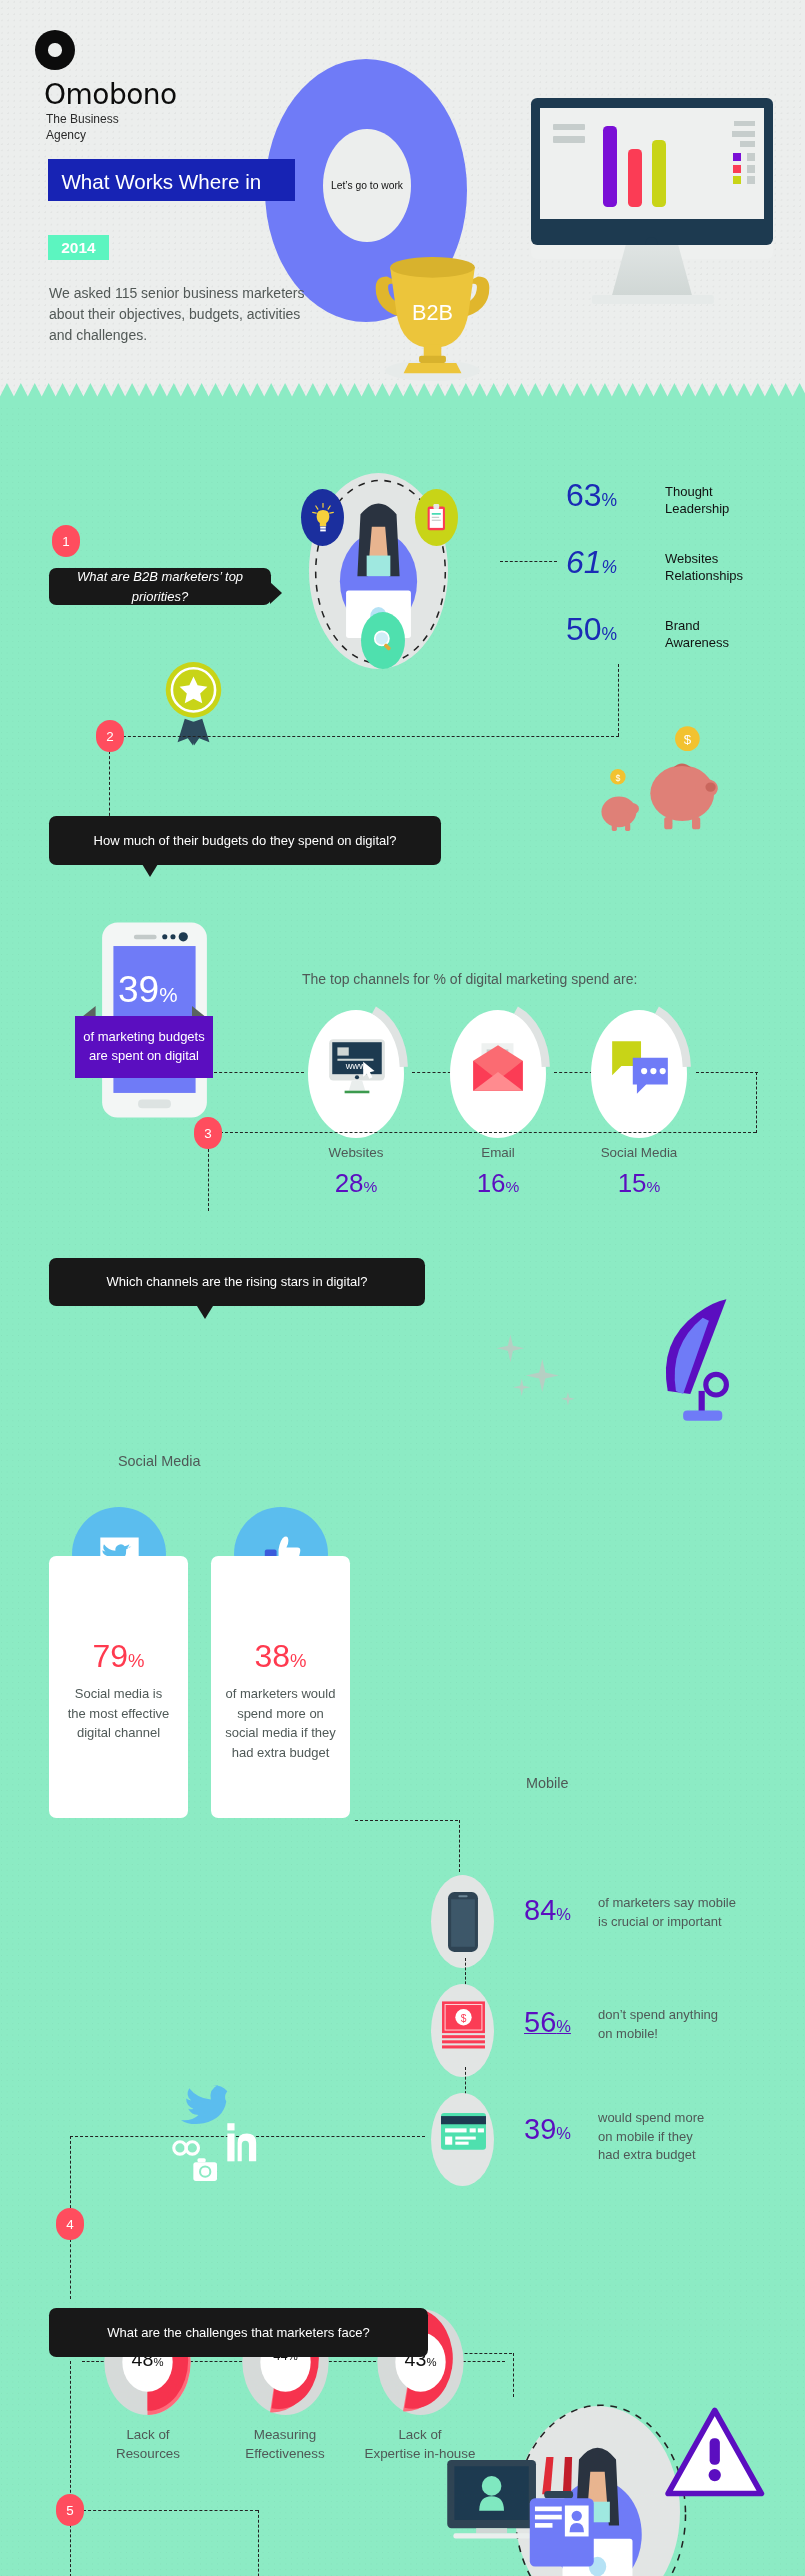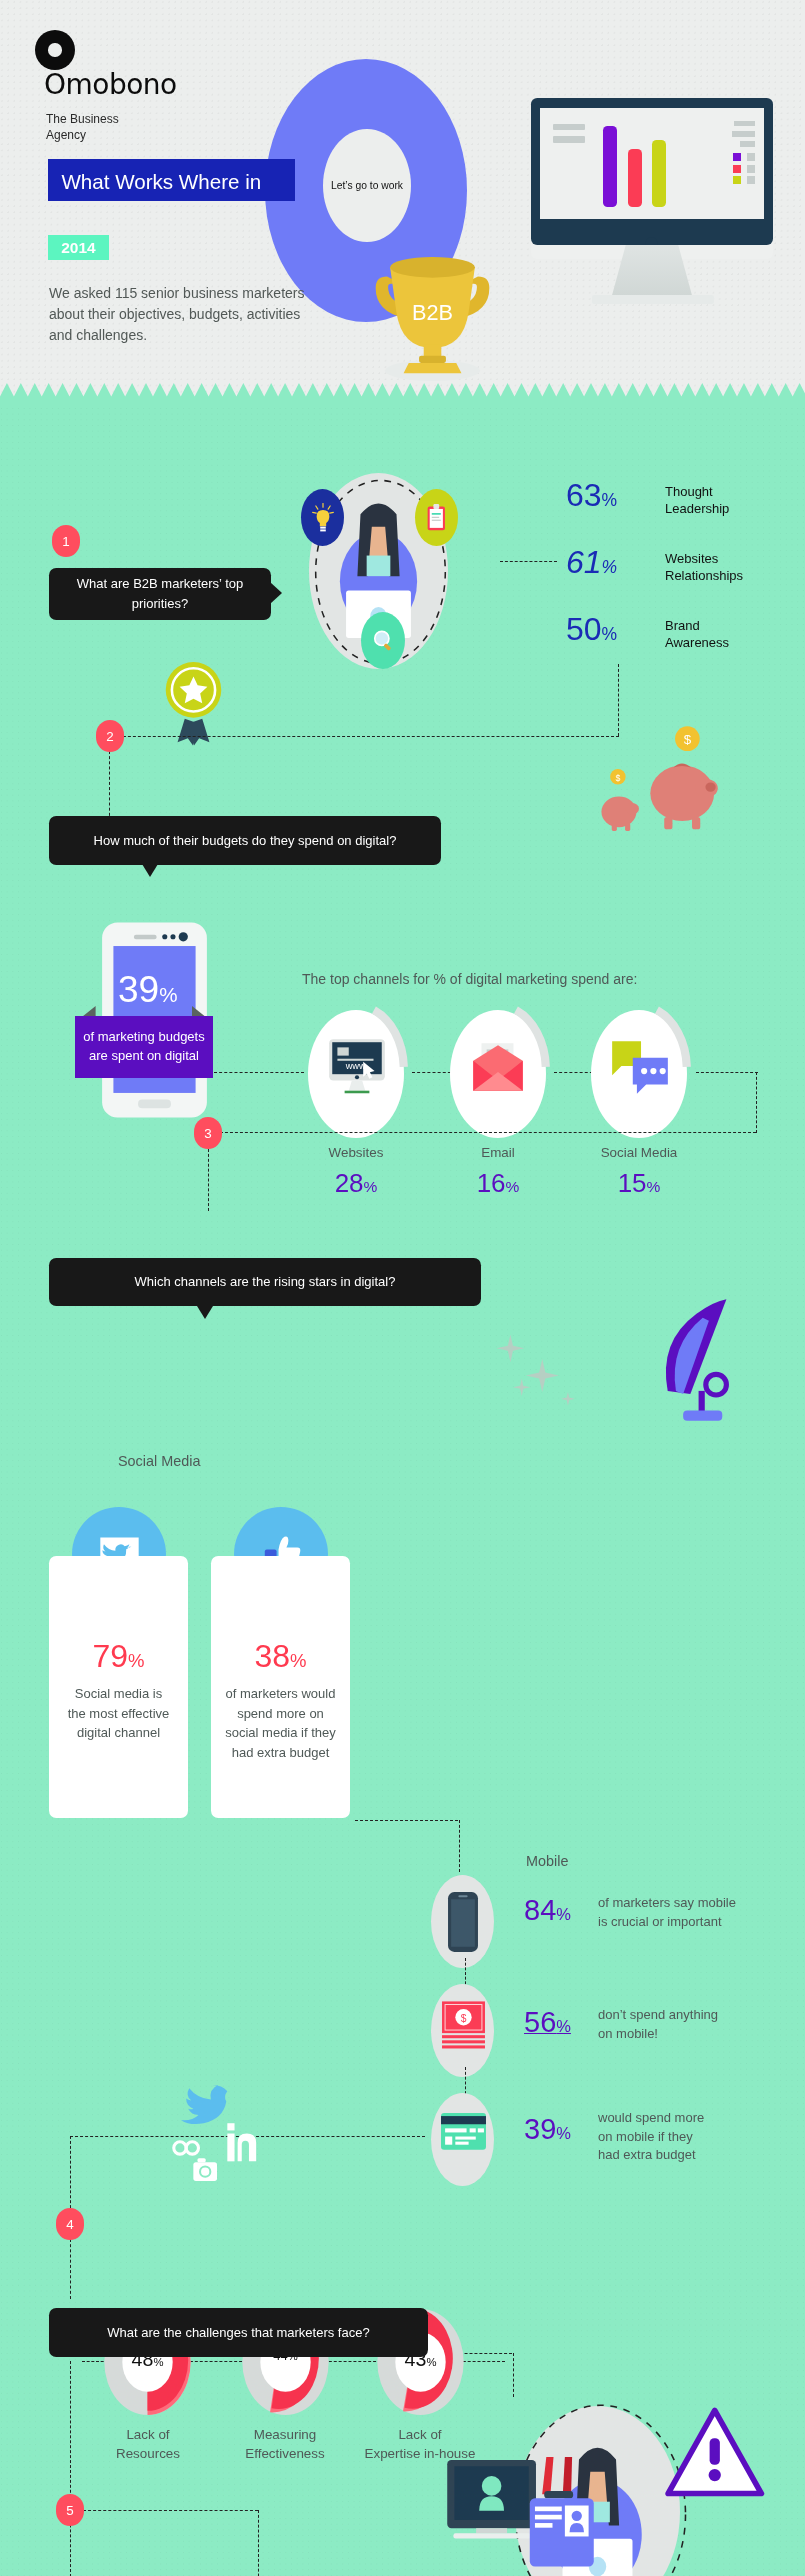--- a/index.html
+++ b/index.html
@@ -24,21 +24,21 @@
 
   .logo-mark {
     position:absolute; left:35px; top:30px; width:40px; height:40px;
     border-radius:50%; background:#0c0c0c;
   }
   .logo-mark::after {
     content:''; position:absolute; left:13.4px; top:13.4px; width:13.4px; height:13.4px;
     border-radius:50%; background:#eceeed;
   }
   .logo-word {
-    position:absolute; left:44px; top:68px;
+    position:absolute; left:44px; top:78px;
     font-size:28px; letter-spacing:-0.5px; color:#0c0c0c; font-weight:400;
     font-family:"DejaVu Sans", sans-serif;
   }
   .logo-sub {
     position:absolute; left:46px; top:112px; width:93px;
     font-size:12px; line-height:15.5px; color:#2a2a2a; font-weight:400;
   }
   .title-box {
     position:absolute; left:48px; top:159px; width:247px;
     background:#1723b4; padding:7.2px 11.3px 4.1px 13.4px;
@@ -205,21 +205,21 @@
     <svg class="zig-svg" viewBox="0 0 1563 46" preserveAspectRatio="none">
       <path id="zigpath" fill="#8CEBC4" d="M0,46 L0,26 L13.5,0 L27,26 L40.5,0 L54,26 L67.5,0 L81,26 L94.5,0 L108,26 L121.5,0 L135,26 L148.5,0 L162,26 L175.5,0 L189,26 L202.5,0 L216,26 L229.5,0 L243,26 L256.5,0 L270,26 L283.5,0 L297,26 L310.5,0 L324,26 L337.5,0 L351,26 L364.5,0 L378,26 L391.5,0 L405,26 L418.5,0 L432,26 L445.5,0 L459,26 L472.5,0 L486,26 L499.5,0 L513,26 L526.5,0 L540,26 L553.5,0 L567,26 L580.5,0 L594,26 L607.5,0 L621,26 L634.5,0 L648,26 L661.5,0 L675,26 L688.5,0 L702,26 L715.5,0 L729,26 L742.5,0 L756,26 L769.5,0 L783,26 L796.5,0 L810,26 L823.5,0 L837,26 L850.5,0 L864,26 L877.5,0 L891,26 L904.5,0 L918,26 L931.5,0 L945,26 L958.5,0 L972,26 L985.5,0 L999,26 L1012.5,0 L1026,26 L1039.5,0 L1053,26 L1066.5,0 L1080,26 L1093.5,0 L1107,26 L1120.5,0 L1134,26 L1147.5,0 L1161,26 L1174.5,0 L1188,26 L1201.5,0 L1215,26 L1228.5,0 L1242,26 L1255.5,0 L1269,26 L1282.5,0 L1296,26 L1309.5,0 L1323,26 L1336.5,0 L1350,26 L1363.5,0 L1377,26 L1390.5,0 L1404,26 L1417.5,0 L1431,26 L1444.5,0 L1458,26 L1471.5,0 L1485,26 L1498.5,0 L1512,26 L1525.5,0 L1539,26 L1552.5,0 L1566,26 L1563,46 Z"></path>
     </svg>
   </div>
 
   <div class="bodywrap">
 
     <div class="numdot" style="left:52px;top:118px;">
       <span>1</span>
     </div>
-    <div class="qbub" style="left:49px;top:161px;width:222px;height:52px;">
+    <div class="qbub" style="left:49px;top:161px;width:222px;height:37px;font-style:italic;">
       <div class="qt">What are B2B marketers’ top priorities?</div>
     </div>
     <div class="qtail-r" style="left:270px;top:175px;"></div>
 
     <div class="oval-grey" style="left:309px;top:66px;width:139px;height:196px;"></div>
     <svg style="position:absolute;left:309px;top:66px;width:139px;height:196px;" viewBox="0 0 270 380">
       <ellipse cx="135" cy="210" rx="75" ry="95" fill="#6f7bf7"></ellipse>
       <rect x="104" y="78" width="62" height="110" rx="30" fill="#e8b48f"></rect>
       <path d="M100 80 q35 -42 70 0 l6 120 h-20 l-8 -96 h-26 l-8 96 h-20 z" fill="#2a3340"></path>
       <rect x="112" y="160" width="46" height="40" fill="#9fe8e0"></rect>
@@ -403,21 +403,21 @@
       <span style="font-size:26px;">15</span><span style="font-size:15.5px;">%</span>
     </div>
 
     <div class="dash dash-v" style="left:756px;top:665px;height:61px;"></div>
     <div class="dash dash-h" style="left:215px;top:725px;width:541px;"></div>
 
     <div class="numdot" style="left:194px;top:710px;">
       <span>3</span>
     </div>
     <div class="dash dash-v" style="left:208px;top:742px;height:62px;"></div>
-    <div class="qbub" style="left:49px;top:851px;width:432px;height:48px;">
+    <div class="qbub" style="left:49px;top:851px;width:376px;height:48px;">
       <div class="qt">Which channels are the rising stars in digital?</div>
     </div>
     <div class="qtail" style="left:197px;top:899px;"></div>
 
     <svg style="position:absolute;left:644px;top:886px;width:103px;height:134px;" viewBox="0 0 200 260">
       <path d="M46 190 q-18 -96 56 -150 q34 -24 58 -28 l-70 184z" fill="#5b0ec0"></path>
       <path d="M62 190 q-14 -88 52 -142 l12 6 l-50 142z" fill="#6f7bf7"></path>
       <circle cx="140" cy="178" r="20" fill="none" stroke="#5b0ec0" stroke-width="10"></circle>
       <rect x="106" y="190" width="12" height="44" fill="#5b0ec0"></rect>
       <rect x="76" y="228" width="76" height="20" rx="8" fill="#6f7bf7"></rect>
@@ -454,21 +454,21 @@
     <div class="card" style="left:211px;top:1149px;width:139px;height:262px;">
       <div style="margin-top:82px;color:#ff3a4f;">
         <span style="font-size:32px;">38</span><span style="font-size:18.5px;">%</span>
       </div>
       <div style="margin-top:9.3px;padding:0 13.4px;text-align:center;font-size:13px;line-height:19.6px;color:#4f5957;">of marketers would spend more on social media if they had extra budget</div>
     </div>
 
     <div class="dash dash-h" style="left:355px;top:1413px;width:103px;"></div>
     <div class="dash dash-v" style="left:459px;top:1413px;height:52px;"></div>
 
-    <div class="t" style="left:526px;top:1446px;font-size:14.4px;color:#4f5957;">Mobile</div>
+    <div class="t" style="left:526px;top:1368px;font-size:14.4px;color:#4f5957;">Mobile</div>
 
     <div class="oval-grey" style="left:431px;top:1468px;width:63px;height:93px;"></div>
     <svg style="position:absolute;left:447px;top:1484px;width:32px;height:62px;" viewBox="0 0 62 120">
       <rect x="2" y="2" width="58" height="116" rx="12" fill="#2f4454"></rect>
       <rect x="8" y="16" width="46" height="92" fill="#3d5769"></rect>
       <rect x="22" y="8" width="18" height="4" rx="2" fill="#6d8796"></rect>
     </svg>
     <div class="t" style="left:524px;top:1487px;color:#5b0ec0;">
       <span style="font-size:29px;">84</span><span style="font-size:16.5px;">%</span>
     </div>

